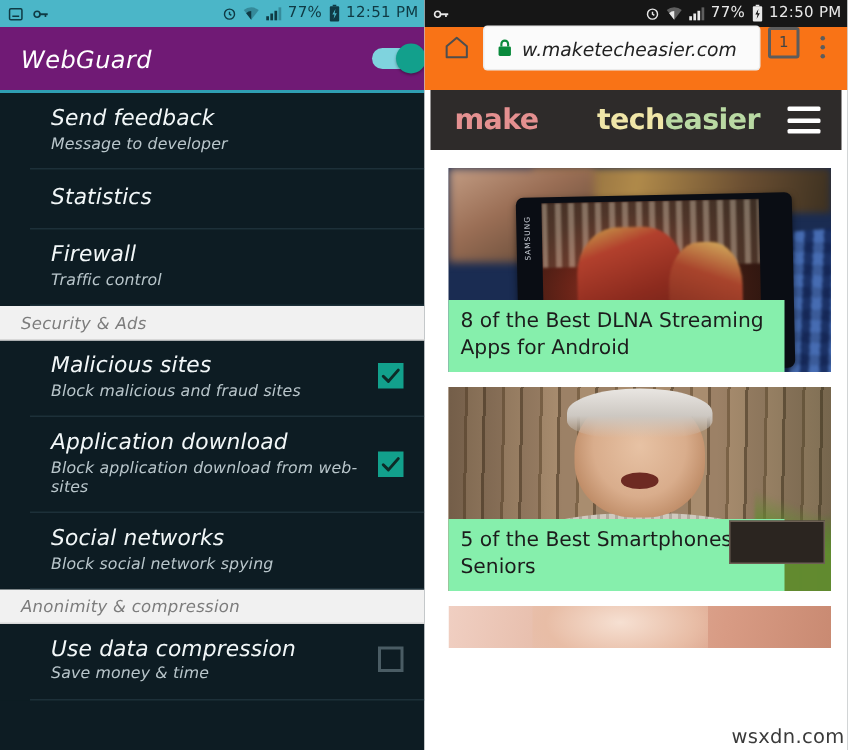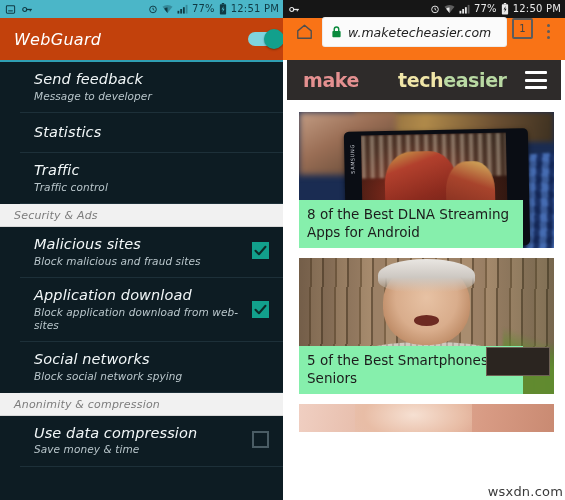--- a/index.html
+++ b/index.html
@@ -44,21 +44,21 @@
   .sb-text {
     font-family: "DejaVu Sans", sans-serif;
     font-size: 10px;
     line-height: 1;
   }
   .ico { display: inline-block; line-height: 0; }
   .ico svg { display: block; }
 
   .app-header {
     height: 42px;
-    background: #c2410c;
+    background: #701a75;
     display: flex;
     align-items: center;
     padding: 0 1px 0 14px;
     box-sizing: border-box;
   }
   .app-title {
     font-family: "DejaVu Sans", sans-serif;
     font-style: italic;
     font-size: 16px;
     color: #ffffff;
@@ -461,21 +461,21 @@
       </div>
 
       <div class="row" style="padding-top:11px;padding-bottom:12px;">
         <div class="row-texts">
           <div class="row-title">Statistics</div>
         </div>
       </div>
 
       <div class="row">
         <div class="row-texts">
-          <div class="row-title">Traffic</div>
+          <div class="row-title">Firewall</div>
           <div class="row-sub">Traffic control</div>
         </div>
       </div>
 
       <div class="section-head">Security &amp; Ads</div>
 
       <div class="row">
         <div class="row-texts">
           <div class="row-title">Malicious sites</div>
           <div class="row-sub">Block malicious and fraud sites</div>

